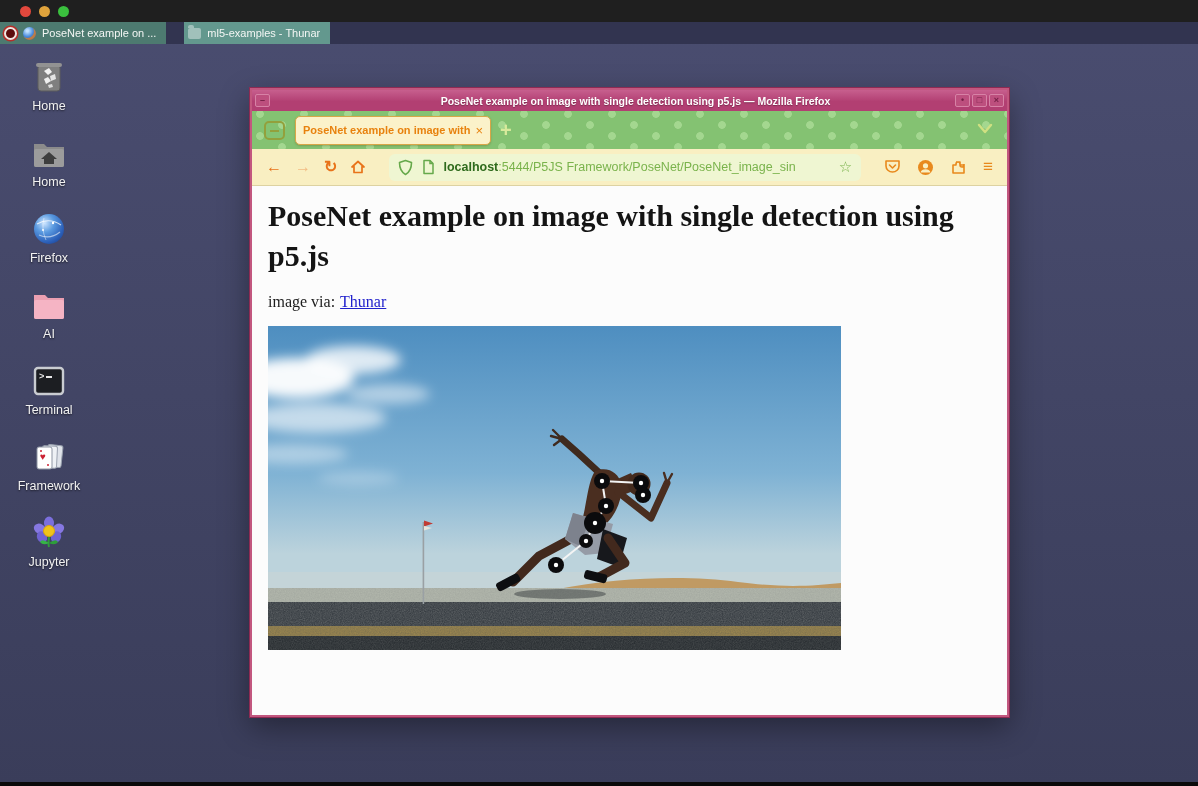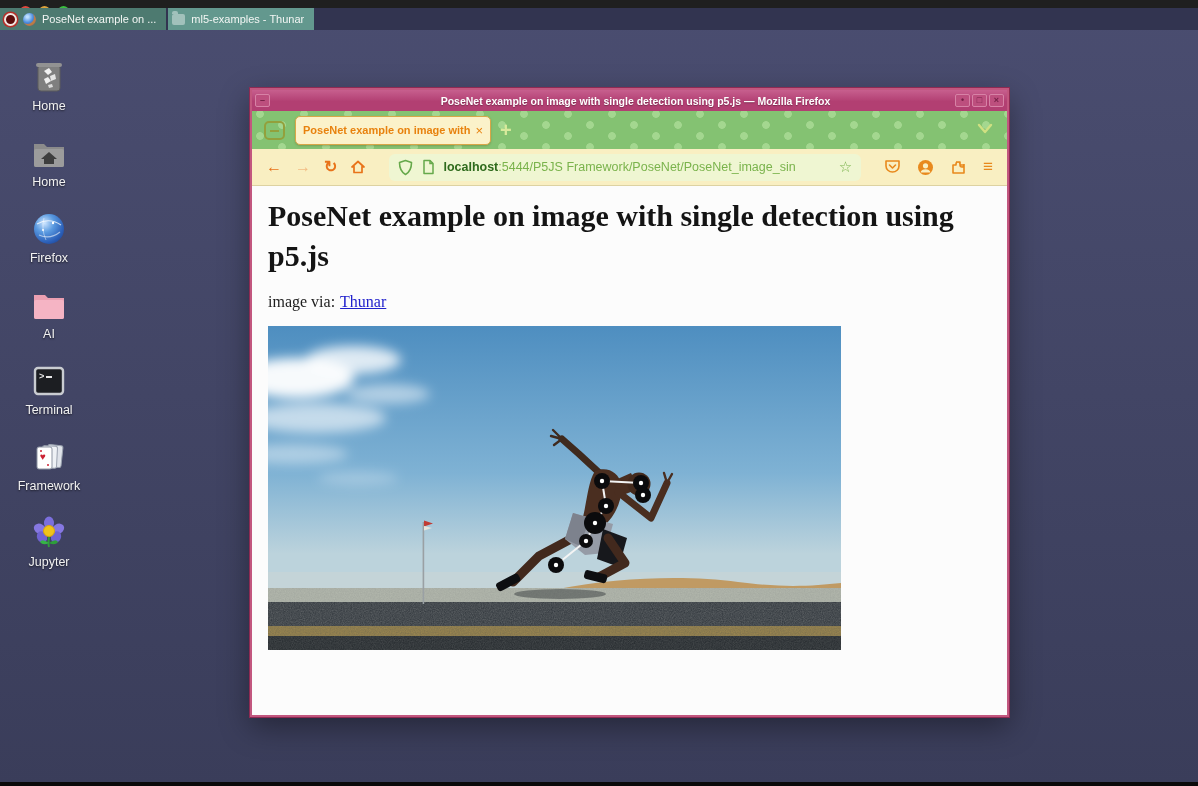--- a/index.html
+++ b/index.html
@@ -11,24 +11,24 @@
   }
   
   .menubar{position:absolute;left:0;top:0;width:1198px;height:22px;background:var(--menubar-bg,#1f1f1f);display:flex;align-items:center;}
   .traffic{display:flex;gap:8px;margin-left:20px;}
   .tl{width:11px;height:11px;border-radius:50%;}
   .tl.red{background:var(--tl-red,#e2483d);}
   .tl.yellow{background:var(--tl-yellow,#dfa33c);}
   .tl.green{background:var(--tl-green,#3ac03e);}
   .menubar-title{position:absolute;left:0;right:0;text-align:center;font-size:10px;font-weight:bold;color:var(--menubar-text,#9a9a9a);letter-spacing:.5px;}
   
-  .taskbar{position:absolute;left:0;top:8px;width:1198px;height:22px;background:var(--taskbar-bg,#323450);display:flex;align-items:center;}
+  .taskbar{position:absolute;left:0;top:22px;width:1198px;height:22px;background:var(--taskbar-bg,#323450);display:flex;align-items:center;}
   .task-btn{height:22px;display:flex;align-items:center;gap:6px;padding:0 10px 0 4px;color:#f3f6f4;font-size:11px;white-space:nowrap;cursor:default;}
   .task-btn.active{background:var(--task-active,#4d7a70);}
-  .task-btn.inactive{background:var(--task-inactive,#63988e);margin-left:2px;}
+  .task-btn.inactive{background:var(--task-inactive,#63988e);margin-left:18px;}
   .rec-dot{width:13px;height:13px;border-radius:50%;background:#5d0c0c;border:2px solid #efe7e2;box-shadow:0 0 0 1.5px #b5302a;}
   .ff-mini{width:13px;height:13px;border-radius:50%;background:radial-gradient(circle at 34% 30%, #bfe0ff 8%, #4d8ede 45%, #2458b4 75%, #15398c 100%);box-shadow:inset -2px -2px 0 rgba(232,130,30,.75);}
   .folder-mini{width:13px;height:11px;border-radius:2px;background:rgba(255,255,255,.4);position:relative;}
   .folder-mini::before{content:"";position:absolute;left:0;top:-3px;width:6px;height:3px;border-radius:2px 2px 0 0;background:rgba(255,255,255,.4);}
   
   .desktop-icons{position:absolute;left:10px;top:58px;width:78px;display:flex;flex-direction:column;align-items:center;gap:21px;}
   .dicon{display:flex;flex-direction:column;align-items:center;gap:3px;cursor:default;}
   .dicon svg{width:38px;height:38px;}
   .dicon-label{color:#f2f2f2;font-size:12.5px;text-shadow:0 1px 2px rgba(0,0,0,.65);}
   

